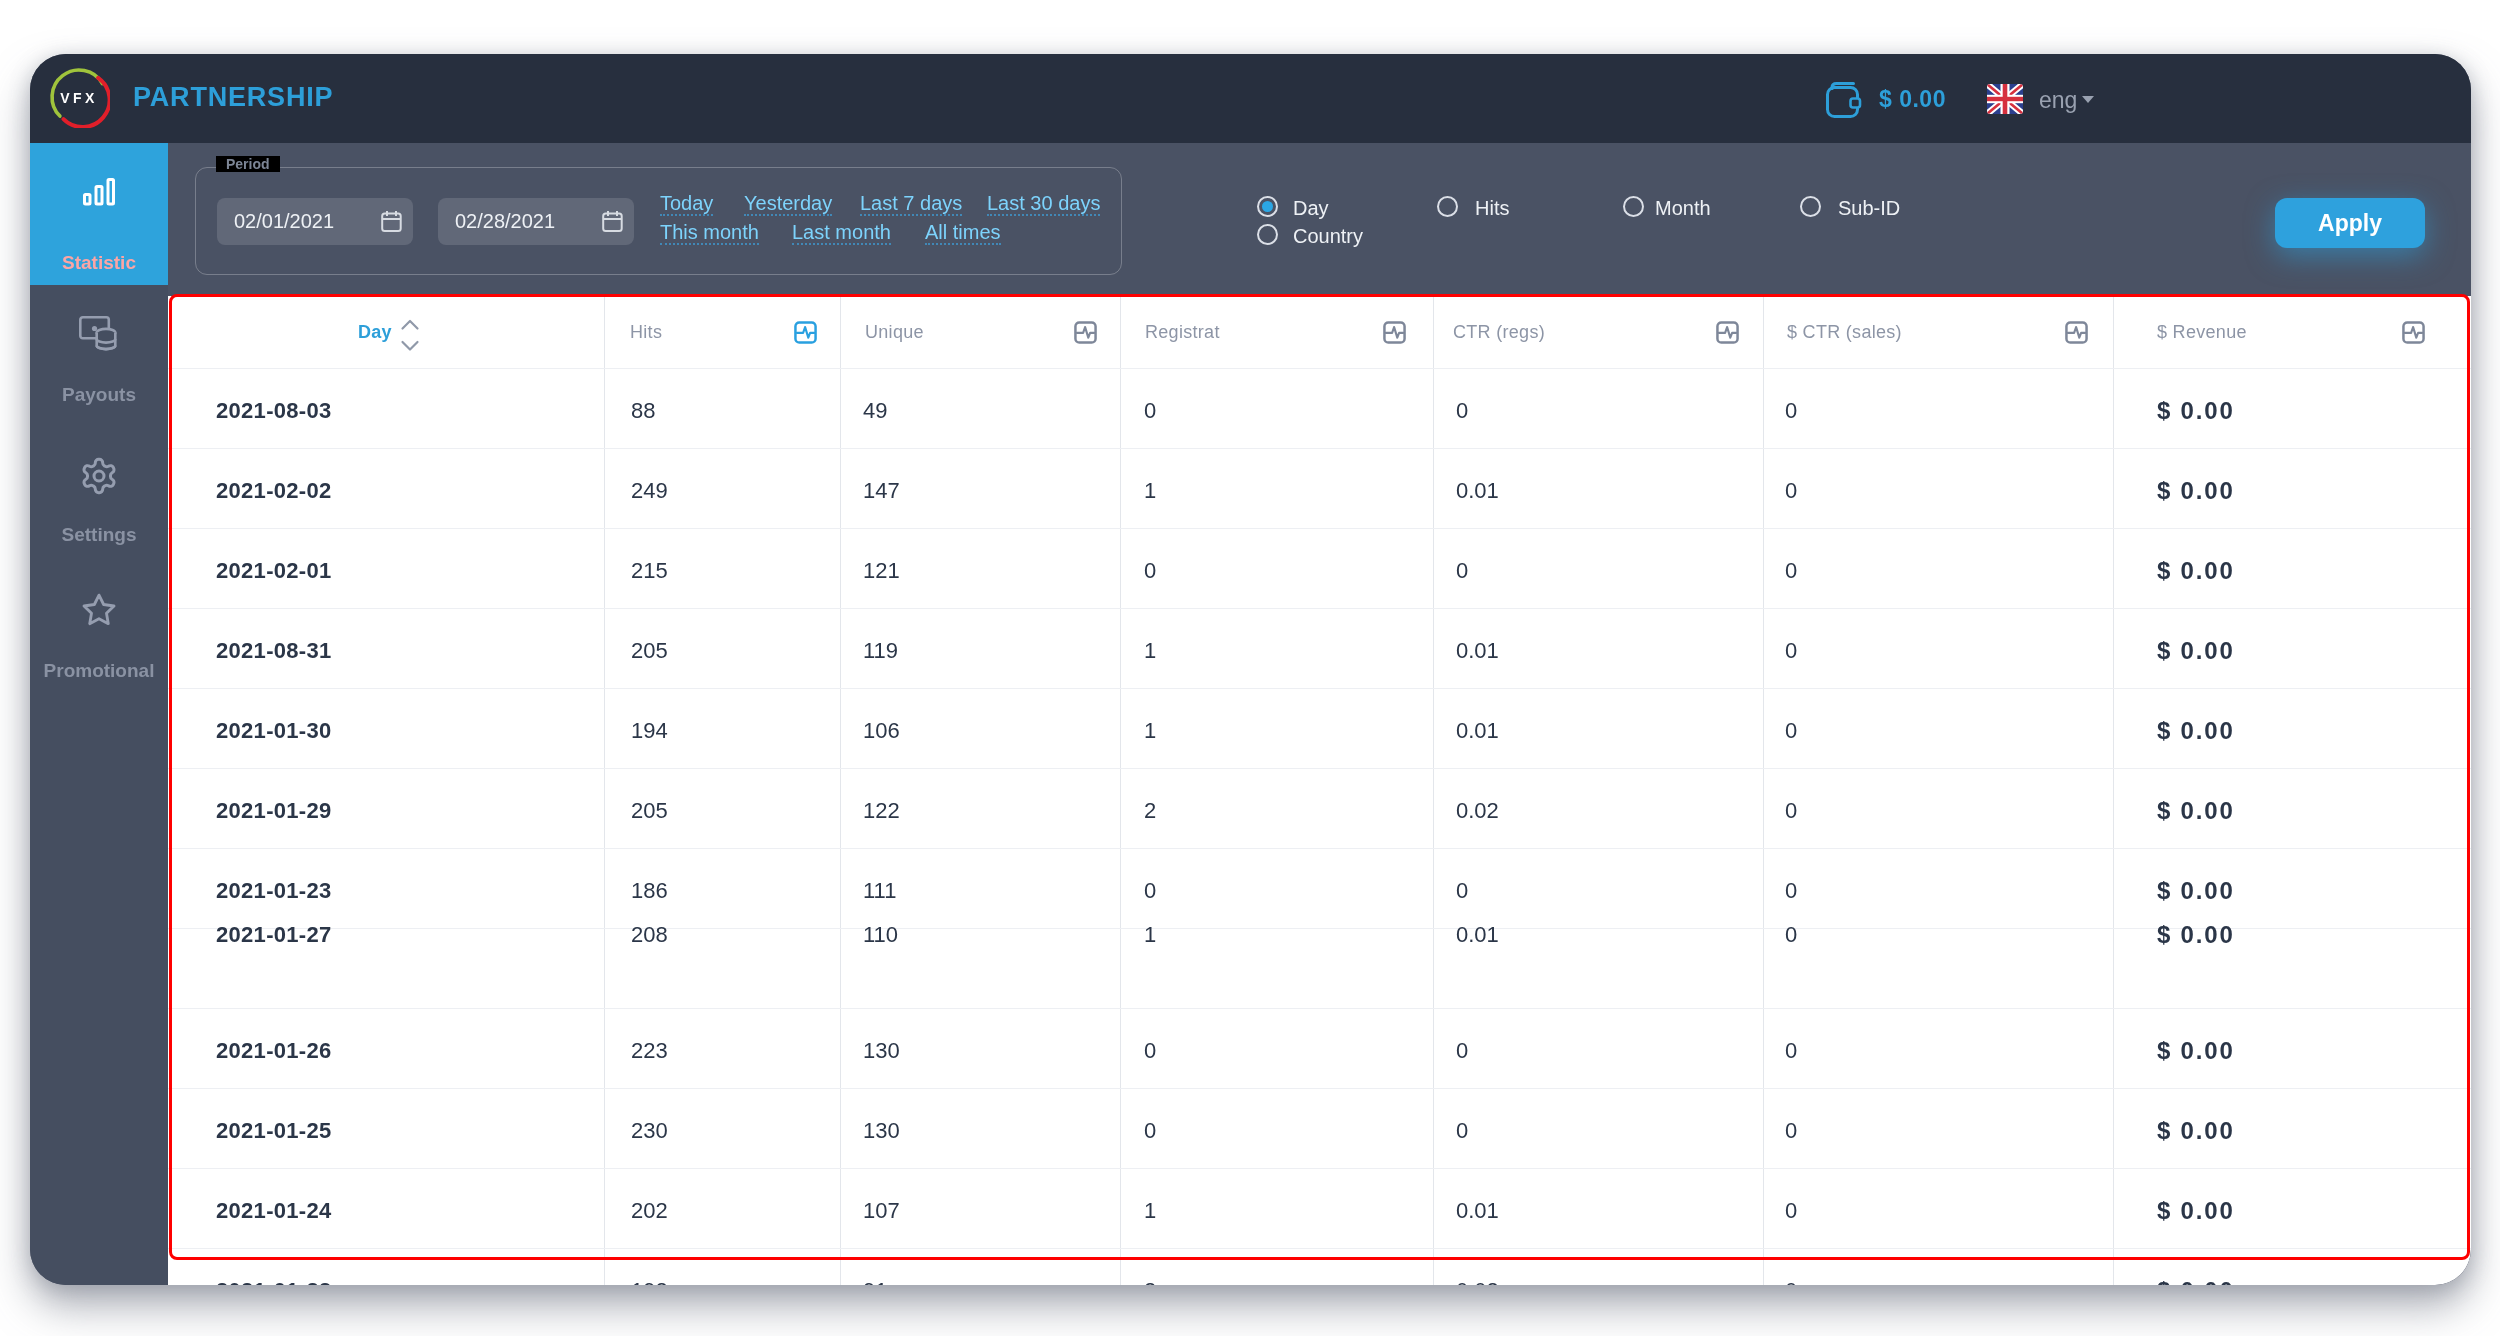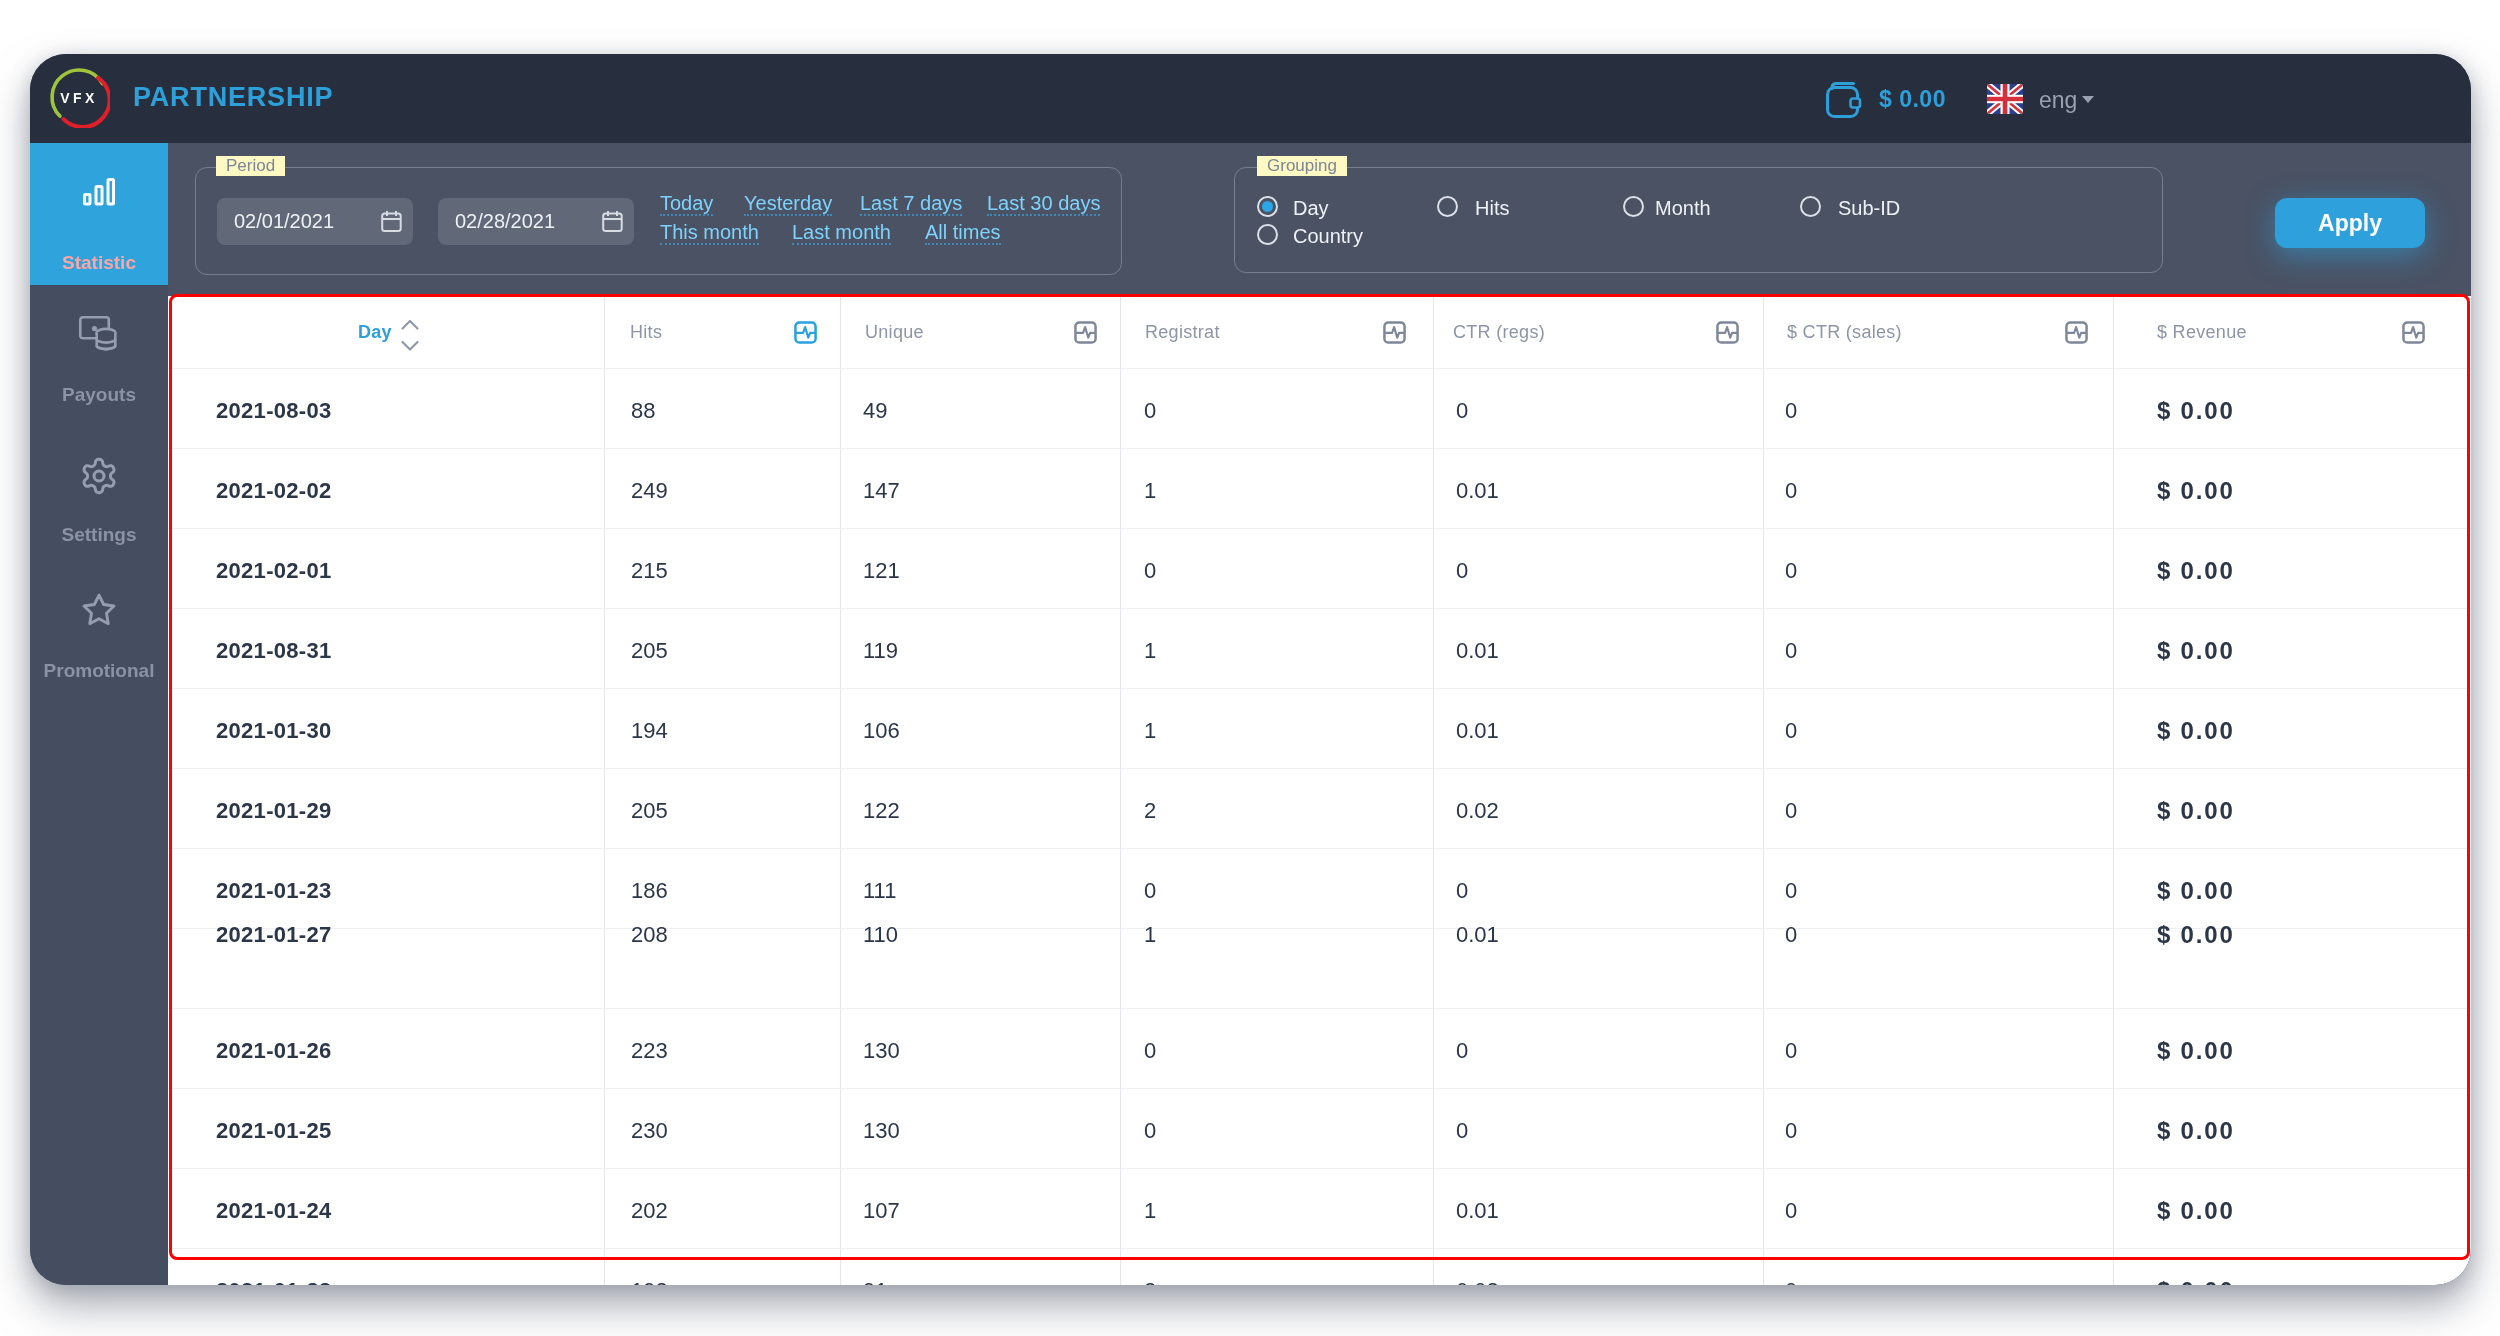--- a/index.html
+++ b/index.html
@@ -13,21 +13,21 @@
 #ptitle{left:103px;top:28px;font-size:27px;font-weight:700;color:#2d9fd9;letter-spacing:.8px}
 #money{left:1849px;top:32px;font-size:23px;font-weight:700;color:#2d9fd9;letter-spacing:.5px}
 #eng{left:2009px;top:33px;font-size:23px;font-weight:500;color:#99a1b0}
 #caret{left:2052px;top:42px;width:0;height:0;border-left:6px solid transparent;border-right:6px solid transparent;border-top:7px solid #99a1b0}
 
 .sitem{position:absolute;left:0;width:138px;text-align:center}
 #stat{top:89px;height:142px;background:#2ea3dc}
 .slab{position:absolute;left:0;width:138px;text-align:center;font-size:19px;font-weight:700;color:#8a92a3}
 
 .fs{position:absolute;border:1px solid rgba(255,255,255,.26);border-radius:12px}
-.leg{position:absolute;top:-12px;font-size:17px;font-weight:400;color:#7d8696;background:#fef9c3;padding:0 10px}
+.leg{position:absolute;top:-12px;font-size:14px;font-weight:700;color:#7d8696;background:#000000;padding:0 10px}
 .inp{position:absolute;width:196px;height:47px;background:rgba(255,255,255,.13);border-radius:8px;color:#eef1f5;font-size:20px;font-weight:500;line-height:47px;padding-left:17px}
 .inp svg{position:absolute;right:11px;top:12px}
 .lnk{position:absolute;color:#7dd3fc;font-size:20px;font-weight:500;border-bottom:2px dotted rgba(61,159,218,.7);line-height:21px}
 
 .rad{position:absolute;width:21px;height:21px;border:2px solid #dbdfe7;border-radius:50%}
 .rad.sel:after{content:"";position:absolute;left:3px;top:3px;width:11px;height:11px;border-radius:50%;background:#2ba6e4}
 .rlab{position:absolute;font-size:20px;font-weight:500;color:#eef1f5}
 #apply{left:2245px;top:144px;width:150px;height:50px;background:#2ea1dd;border-radius:12px;color:#fff;font-size:23px;font-weight:700;text-align:center;line-height:50px;box-shadow:0 8px 28px rgba(46,161,221,.55)}
 
 #tbl{position:absolute;left:138px;top:242px;width:2303px;height:989px;background:#fff;color:#2b3648}
@@ -138,23 +138,20 @@
         </svg>
   </div>
   <a class="lnk" style="left:630px;top:139px">Today</a>
   <a class="lnk" style="left:714px;top:139px">Yesterday</a>
   <a class="lnk" style="left:830px;top:139px">Last 7 days</a>
   <a class="lnk" style="left:957px;top:139px">Last 30 days</a>
   <a class="lnk" style="left:630px;top:168px">This month</a>
   <a class="lnk" style="left:762px;top:168px">Last month</a>
   <a class="lnk" style="left:895px;top:168px">All times</a>
 
-  <div class="fs" style="left:1204px;top:113px;width:929px;height:106px">
-    <div class="leg" style="left:22px">Grouping</div>
-  </div>
   <div class="rad sel" style="left:1227px;top:142px"></div>
       <div class="rlab" style="left:1263px;top:143px">Day</div>
   <div class="rad" style="left:1407px;top:142px"></div>
       <div class="rlab" style="left:1445px;top:143px">Hits</div>
   <div class="rad" style="left:1593px;top:142px"></div>
       <div class="rlab" style="left:1625px;top:143px">Month</div>
   <div class="rad" style="left:1770px;top:142px"></div>
       <div class="rlab" style="left:1808px;top:143px">Sub-ID</div>
   <div class="rad" style="left:1227px;top:170px"></div>
       <div class="rlab" style="left:1263px;top:171px">Country</div>

